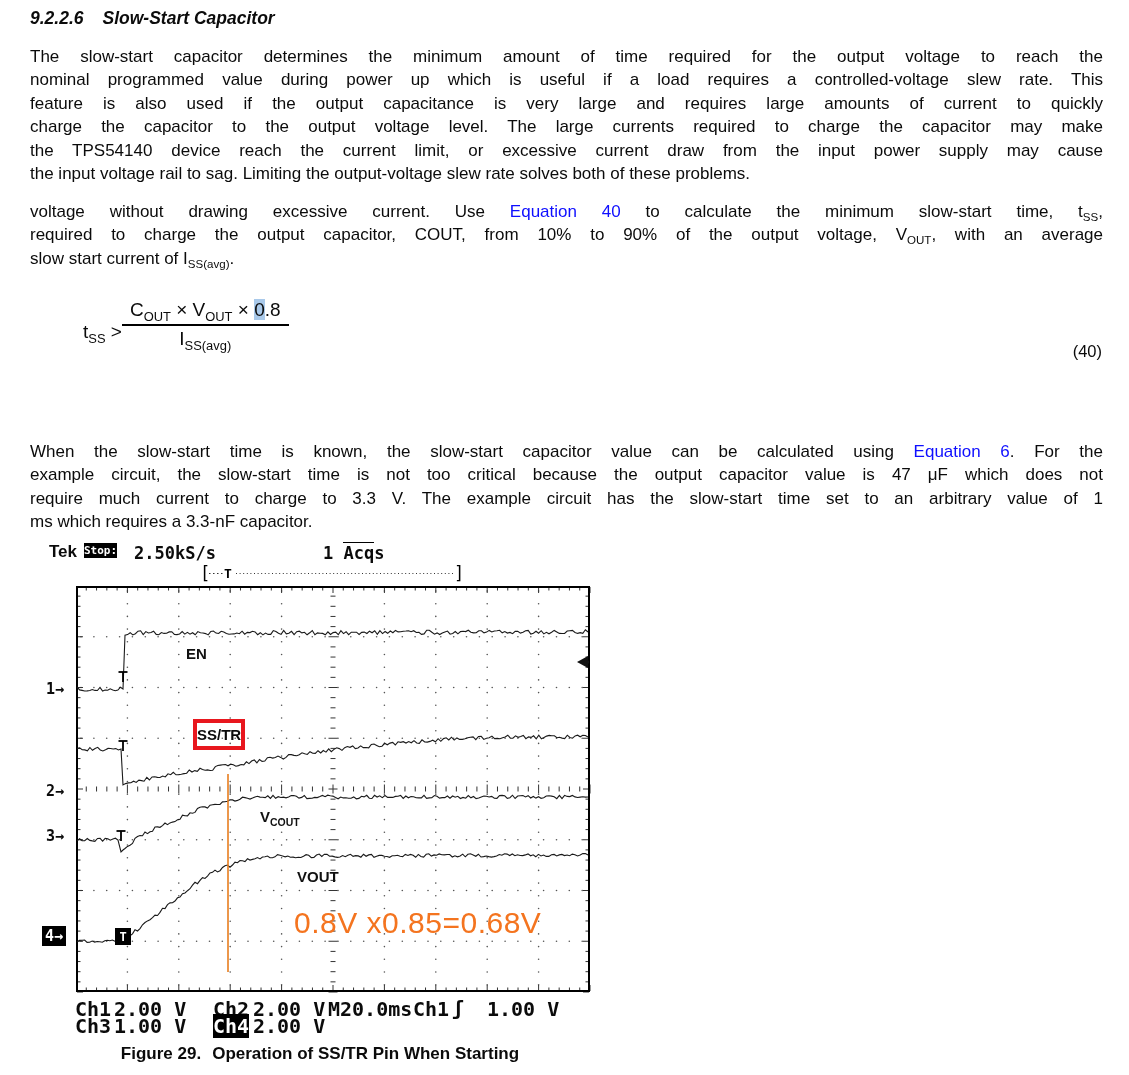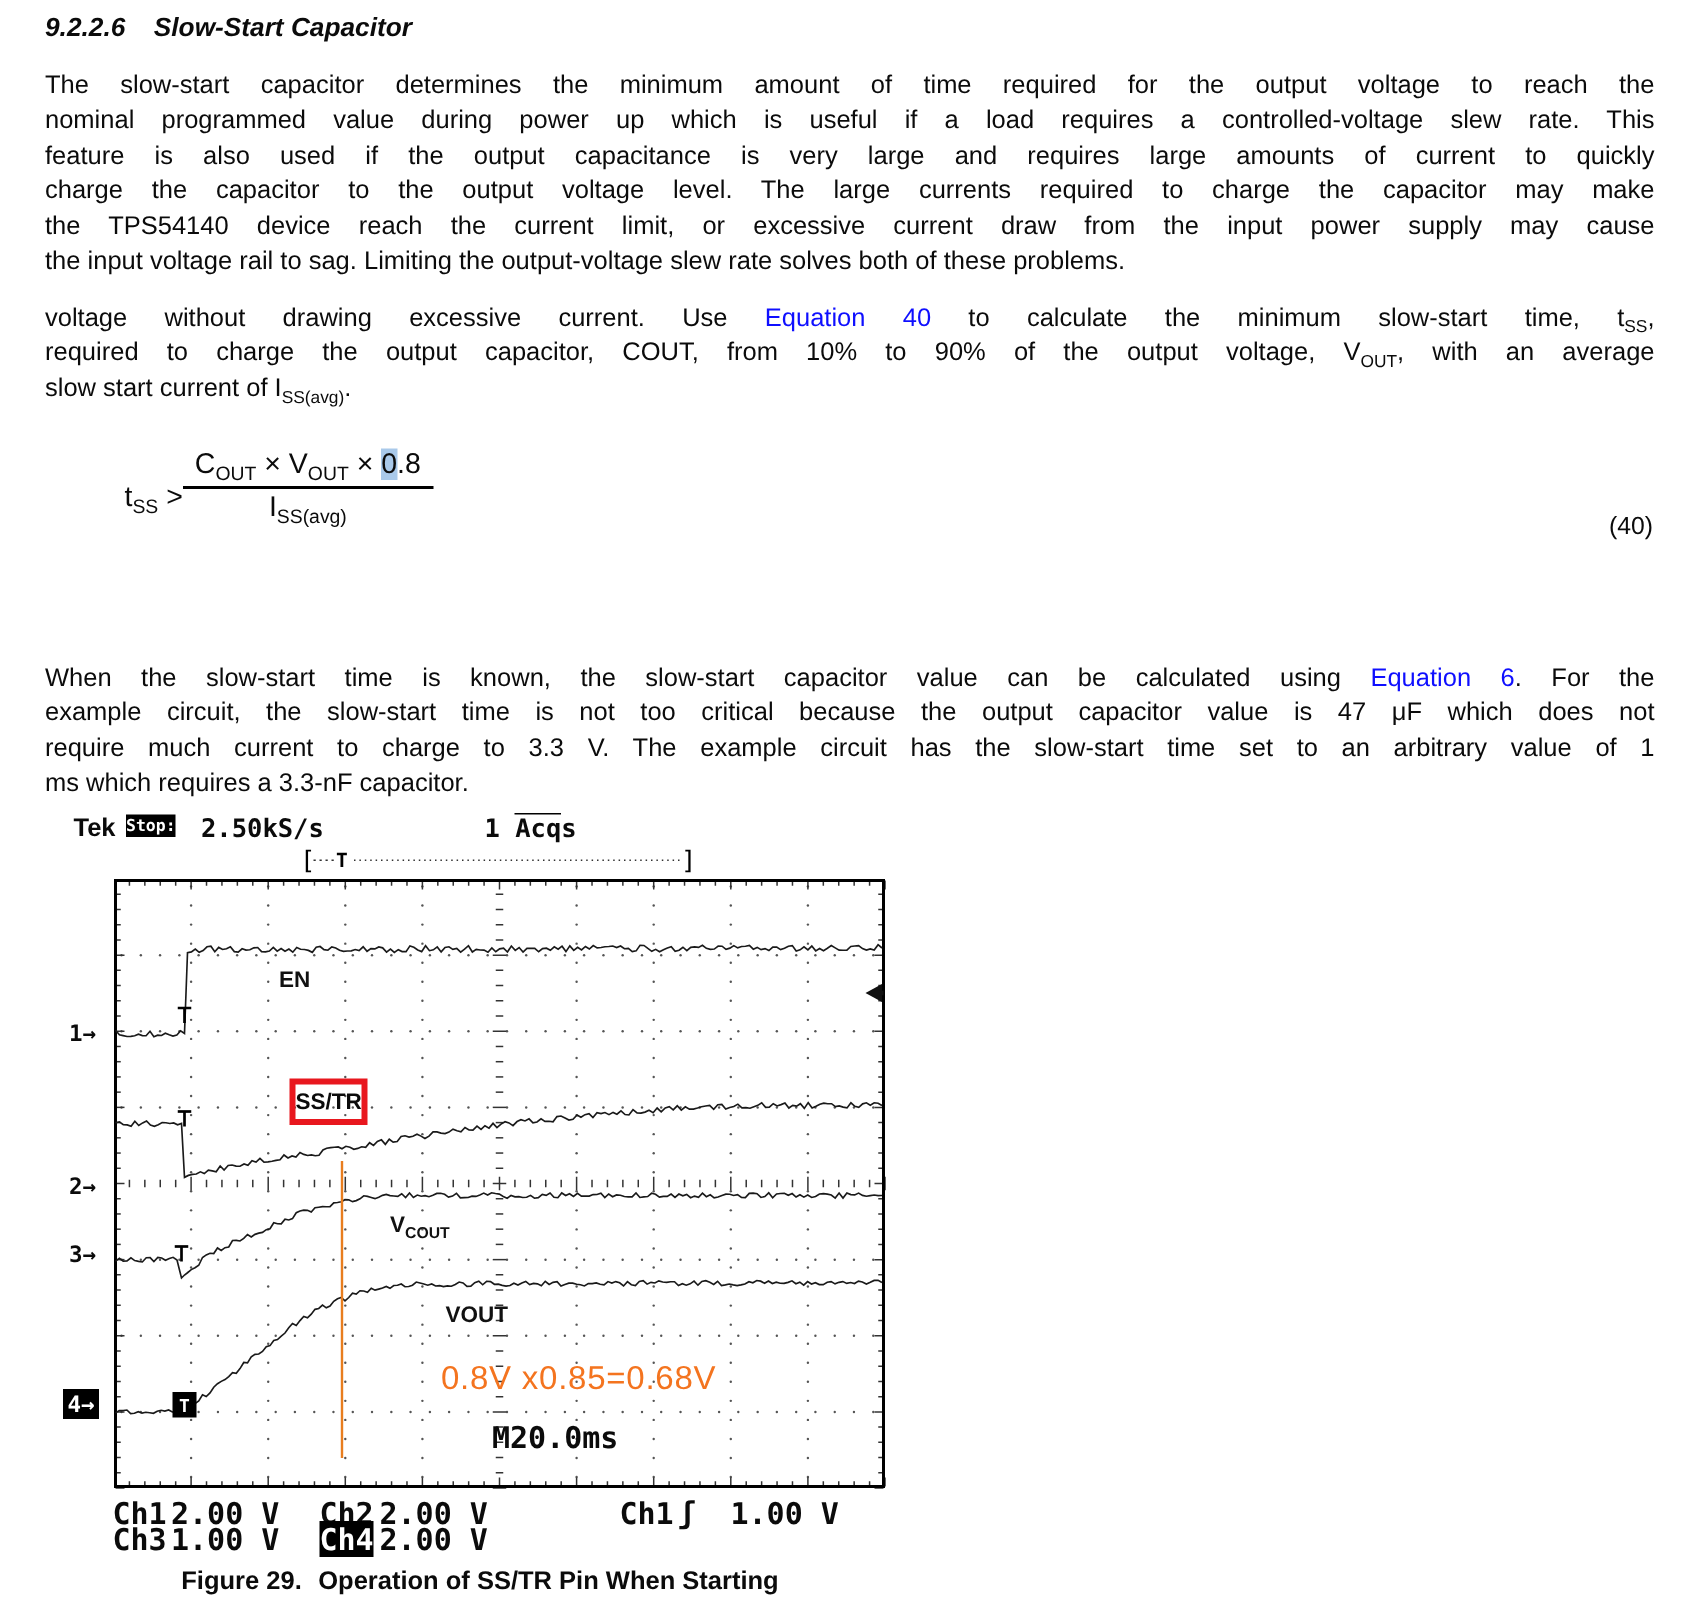--- a/index.html
+++ b/index.html
@@ -33,21 +33,21 @@
   .rate{left:134px;top:543px;font-size:17px;}
   .acqs{left:323px;top:543px;font-size:17px;}
   .ovl{border-top:1.6px solid #000;}
   .chmk{position:absolute;left:46px;font-family:"DejaVu Sans Mono",monospace;font-weight:bold;font-size:15px;}
   .chmk.inv{left:42px;background:#000;color:#fff;padding:1px 3px;}
   .scopesvg{position:absolute;left:76px;top:586px;}
   .bracketsvg{position:absolute;left:198px;top:563px;}
   .tracelabel{position:absolute;font-weight:bold;font-size:15px;color:#111;}
   .sstrbox{position:absolute;left:193px;top:719px;border:4px solid #e8171e;padding:3px 0;font-weight:bold;font-size:15px;}
   .vsub{font-size:10.5px;font-weight:bold;}
-  .annot{position:absolute;left:294px;top:906px;font-size:22px;color:#f4741f;letter-spacing:0.5px;}
+  .annot{position:absolute;left:294px;top:906px;font-size:30px;color:#f4741f;letter-spacing:0.5px;}
   .ro{position:absolute;font-family:"DejaVu Sans Mono",monospace;font-weight:bold;font-size:20px;}
   .ro.inv{background:#000;color:#fff;}
   .caption{position:absolute;left:47px;top:1044px;width:546px;text-align:center;font-size:17px;font-weight:bold;}
   .caption .gap{margin-right:11px;}
 </style>
 </head>
 <body>
 
 <div class="page">
 
@@ -902,21 +902,21 @@
     <span class="tracelabel" style="left:186px;top:645px;">EN</span>
     <span class="sstrbox"><span>SS/TR</span></span>
     <span class="tracelabel" style="left:260px;top:808px;"><span>V</span><sub class="vsub">COUT</sub></span>
     <span class="tracelabel" style="left:297px;top:868px;">VOUT</span>
     <span class="annot">0.8V x0.85=0.68V</span>
 
     <span class="ro" style="left:75px;top:997px;">Ch1</span>
     <span class="ro" style="left:114px;top:997px;">2.00 V</span>
     <span class="ro" style="left:213px;top:997px;">Ch2</span>
     <span class="ro" style="left:253px;top:997px;">2.00 V</span>
-    <span class="ro" style="left:328px;top:946px;">M20.0ms</span>
+    <span class="ro" style="left:328px;top:997px;">M20.0ms</span>
     <span class="ro" style="left:413px;top:997px;">Ch1</span>
     <span class="ro" style="left:452px;top:996px;">ʃ</span>
     <span class="ro" style="left:487px;top:997px;">1.00 V</span>
 
     <span class="ro" style="left:75px;top:1014px;">Ch3</span>
     <span class="ro" style="left:114px;top:1014px;">1.00 V</span>
     <span class="ro inv" style="left:213px;top:1014px;">Ch4</span>
     <span class="ro" style="left:253px;top:1014px;">2.00 V</span>
   </div>
 

